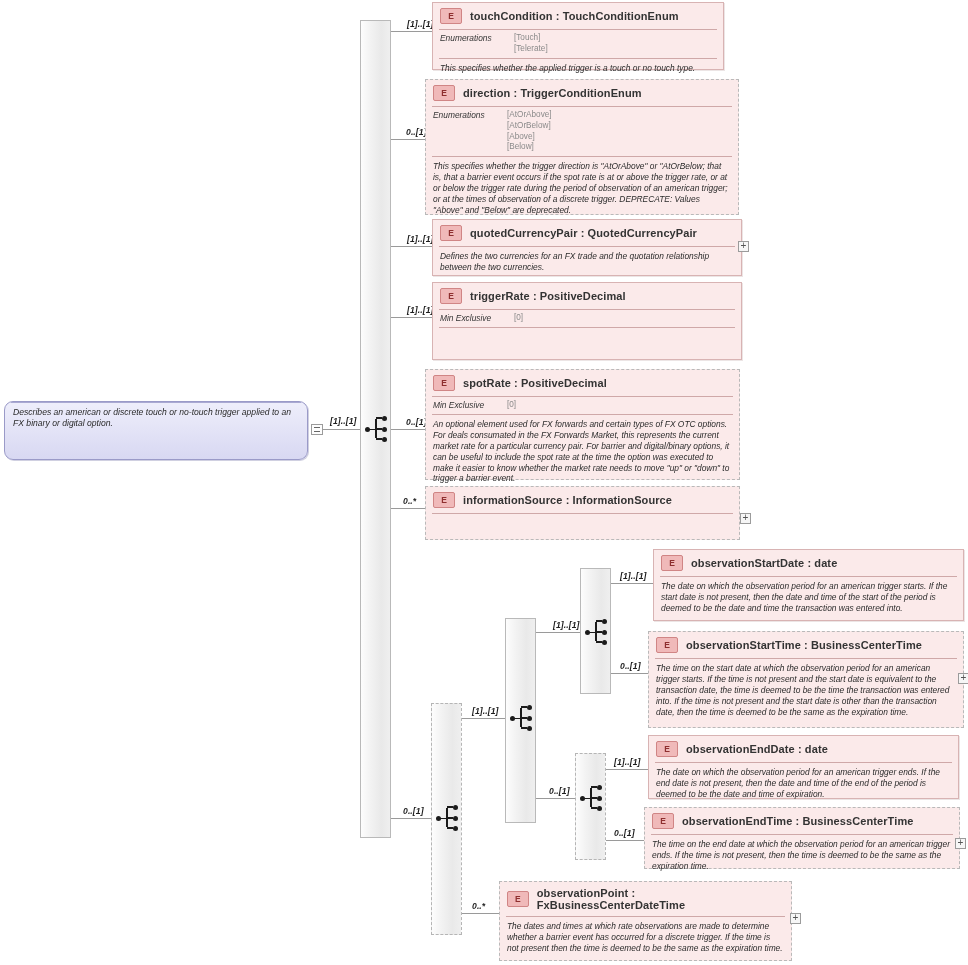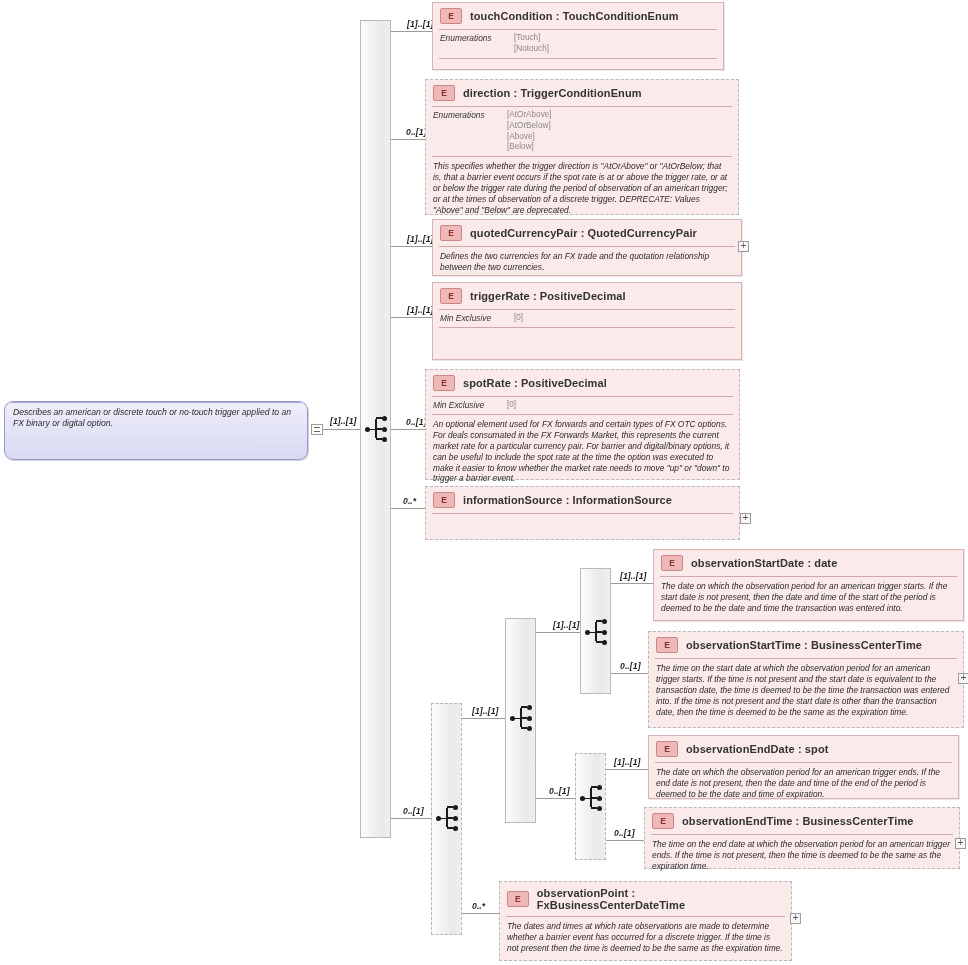--- a/index.html
+++ b/index.html
@@ -233,23 +233,24 @@
 
   <div class="abs el-box" style="left:432px;top:2px;width:292px;height:68px;">
     <div class="el-head">
       <div class="el-tag">E</div>
       <div class="el-title">touchCondition : TouchConditionEnum</div>
     </div>
     <div class="el-rule"></div>
     <div class="el-facet">
       <div class="el-facet-name">Enumerations</div>
       <div class="el-facet-vals" style="white-space:pre-line;">[Touch]
-[Notouch]</div>
-    </div>
-    <div class="el-rule"></div>
+[Telerate]</div>
+    </div>
+    <div class="el-rule"></div>
+    <div class="el-doc">This specifies whether the applied trigger is a touch or no touch type.</div>
   </div>
 
   <div class="abs el-box optional" style="left:425px;top:79px;width:314px;height:136px;">
     <div class="el-head">
       <div class="el-tag">E</div>
       <div class="el-title">direction : TriggerConditionEnum</div>
     </div>
     <div class="el-rule"></div>
     <div class="el-facet">
       <div class="el-facet-name">Enumerations</div>
@@ -323,21 +324,21 @@
       <div class="el-title">observationStartTime : BusinessCenterTime</div>
     </div>
     <div class="el-rule"></div>
     <div class="el-doc">The time on the start date at which the observation period for an american trigger starts. If the time is not present and the start date is equivalent to the transaction date, the time is deemed to be the time the transaction was entered into. If the time is not present and the start date is other than the transaction date, then the time is deemed to be the same as the expiration time.</div>
   </div>
   <div class="abs plus" style="left:958px;top:673px;"></div>
 
   <div class="abs el-box" style="left:648px;top:735px;width:311px;height:64px;">
     <div class="el-head">
       <div class="el-tag">E</div>
-      <div class="el-title">observationEndDate : spot</div>
+      <div class="el-title">observationEndDate : date</div>
     </div>
     <div class="el-rule"></div>
     <div class="el-doc">The date on which the observation period for an american trigger ends. If the end date is not present, then the date and time of the end of the period is deemed to be the date and time of expiration.</div>
   </div>
 
   <div class="abs el-box optional" style="left:644px;top:807px;width:316px;height:62px;">
     <div class="el-head">
       <div class="el-tag">E</div>
       <div class="el-title">observationEndTime : BusinessCenterTime</div>
     </div>

